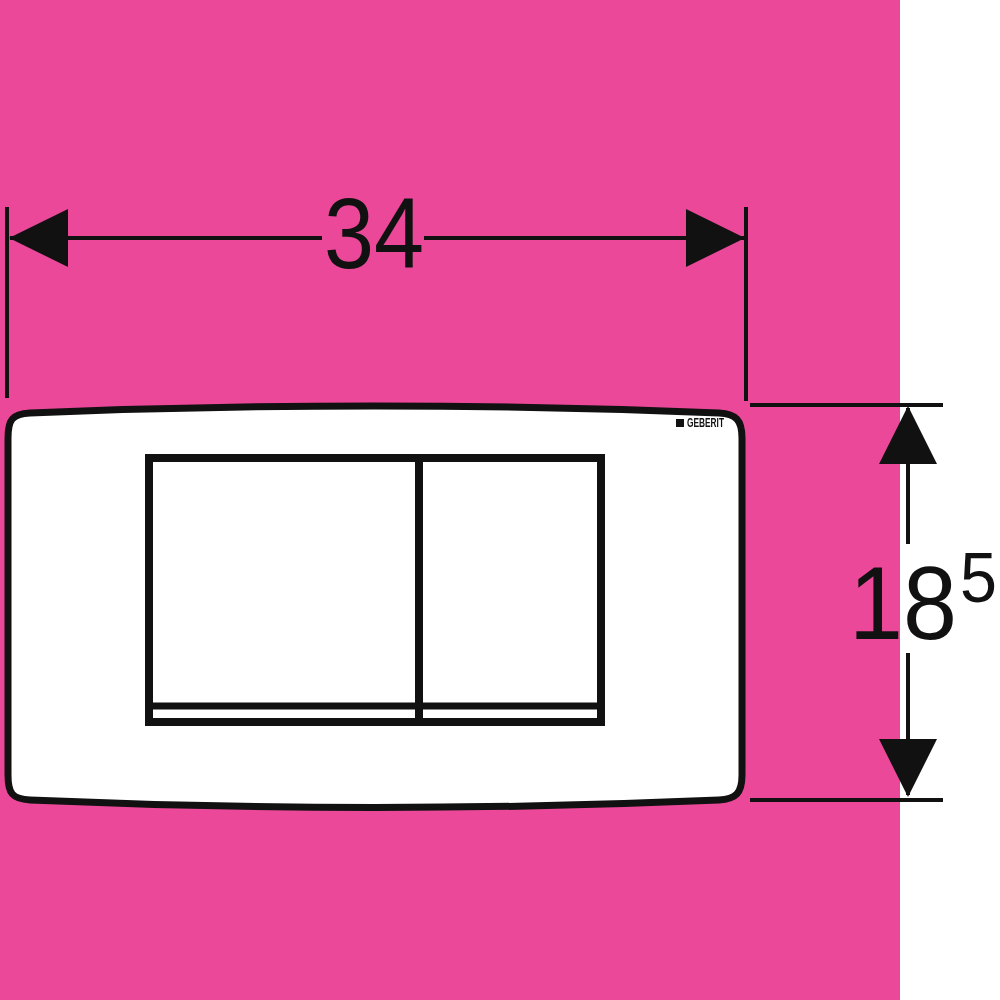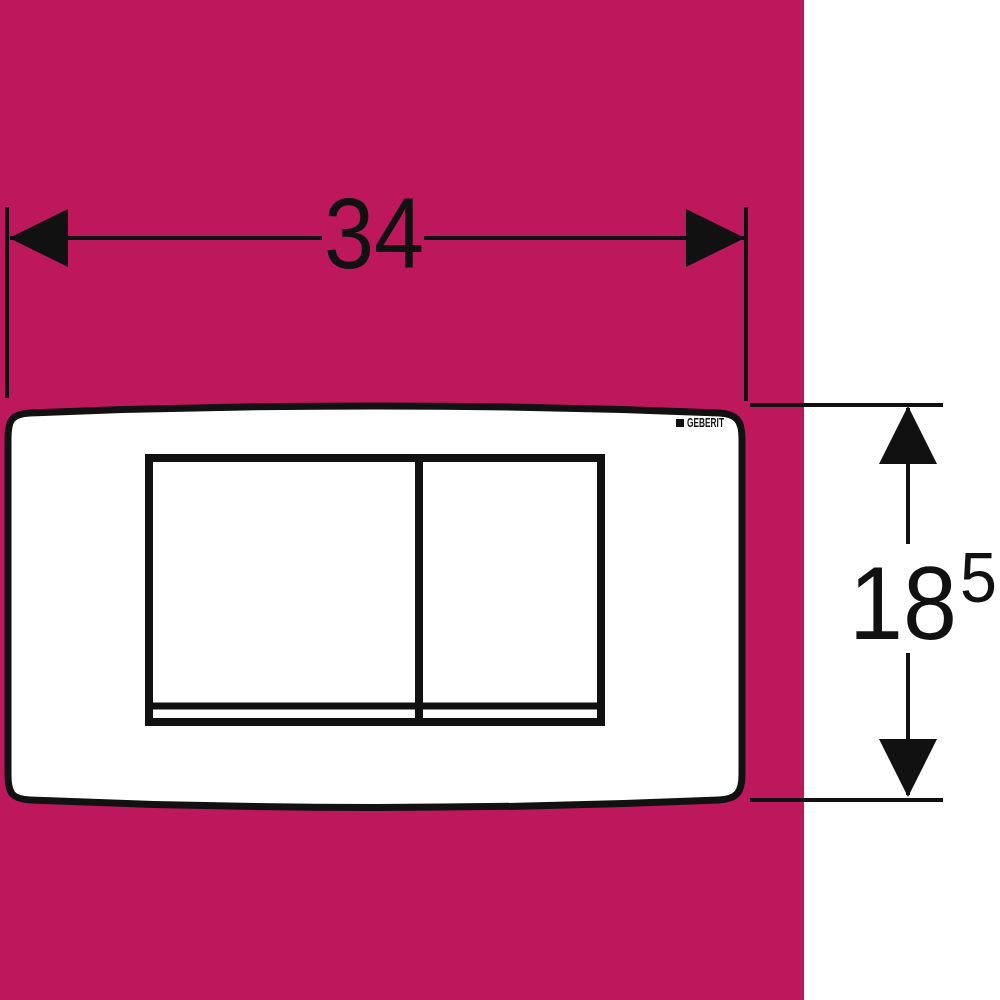--- a/index.html
+++ b/index.html
@@ -6,23 +6,23 @@
     margin: 0;
     padding: 0;
     background: #ffffff;
     width: 1000px;
     height: 1000px;
     overflow: hidden;
     font-family: "Liberation Sans", sans-serif;
   }
   .stage {
     position: relative;
-    width: 804px;
+    width: 900px;
     height: 1000px;
-    background: #be185d;
+    background: #ec4899;
   }
   svg { display: block; }
   .dim-text {
     font-family: "Liberation Sans", sans-serif;
     fill: #111111;
   }
   .logo-text {
     font-family: "Liberation Sans", sans-serif;
     font-weight: bold;
     fill: #111111;

